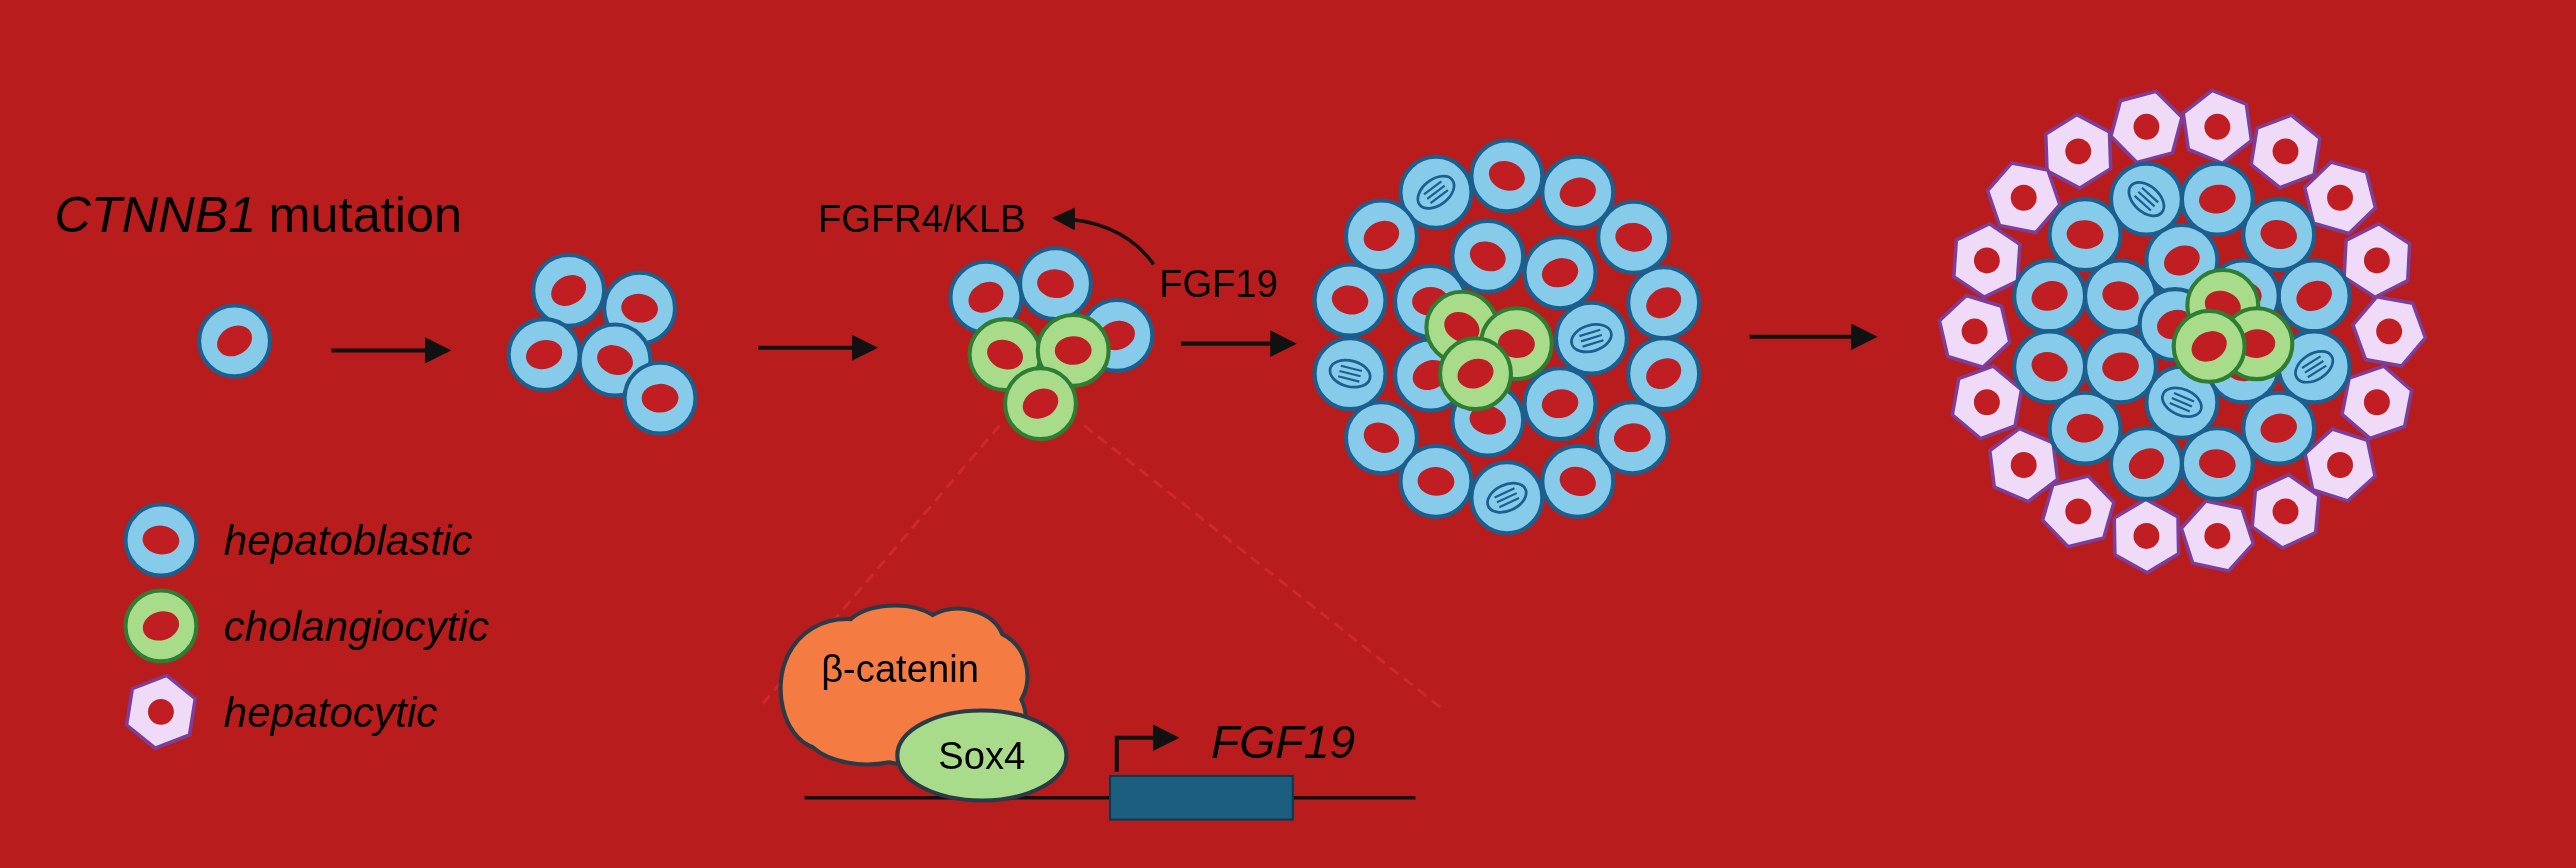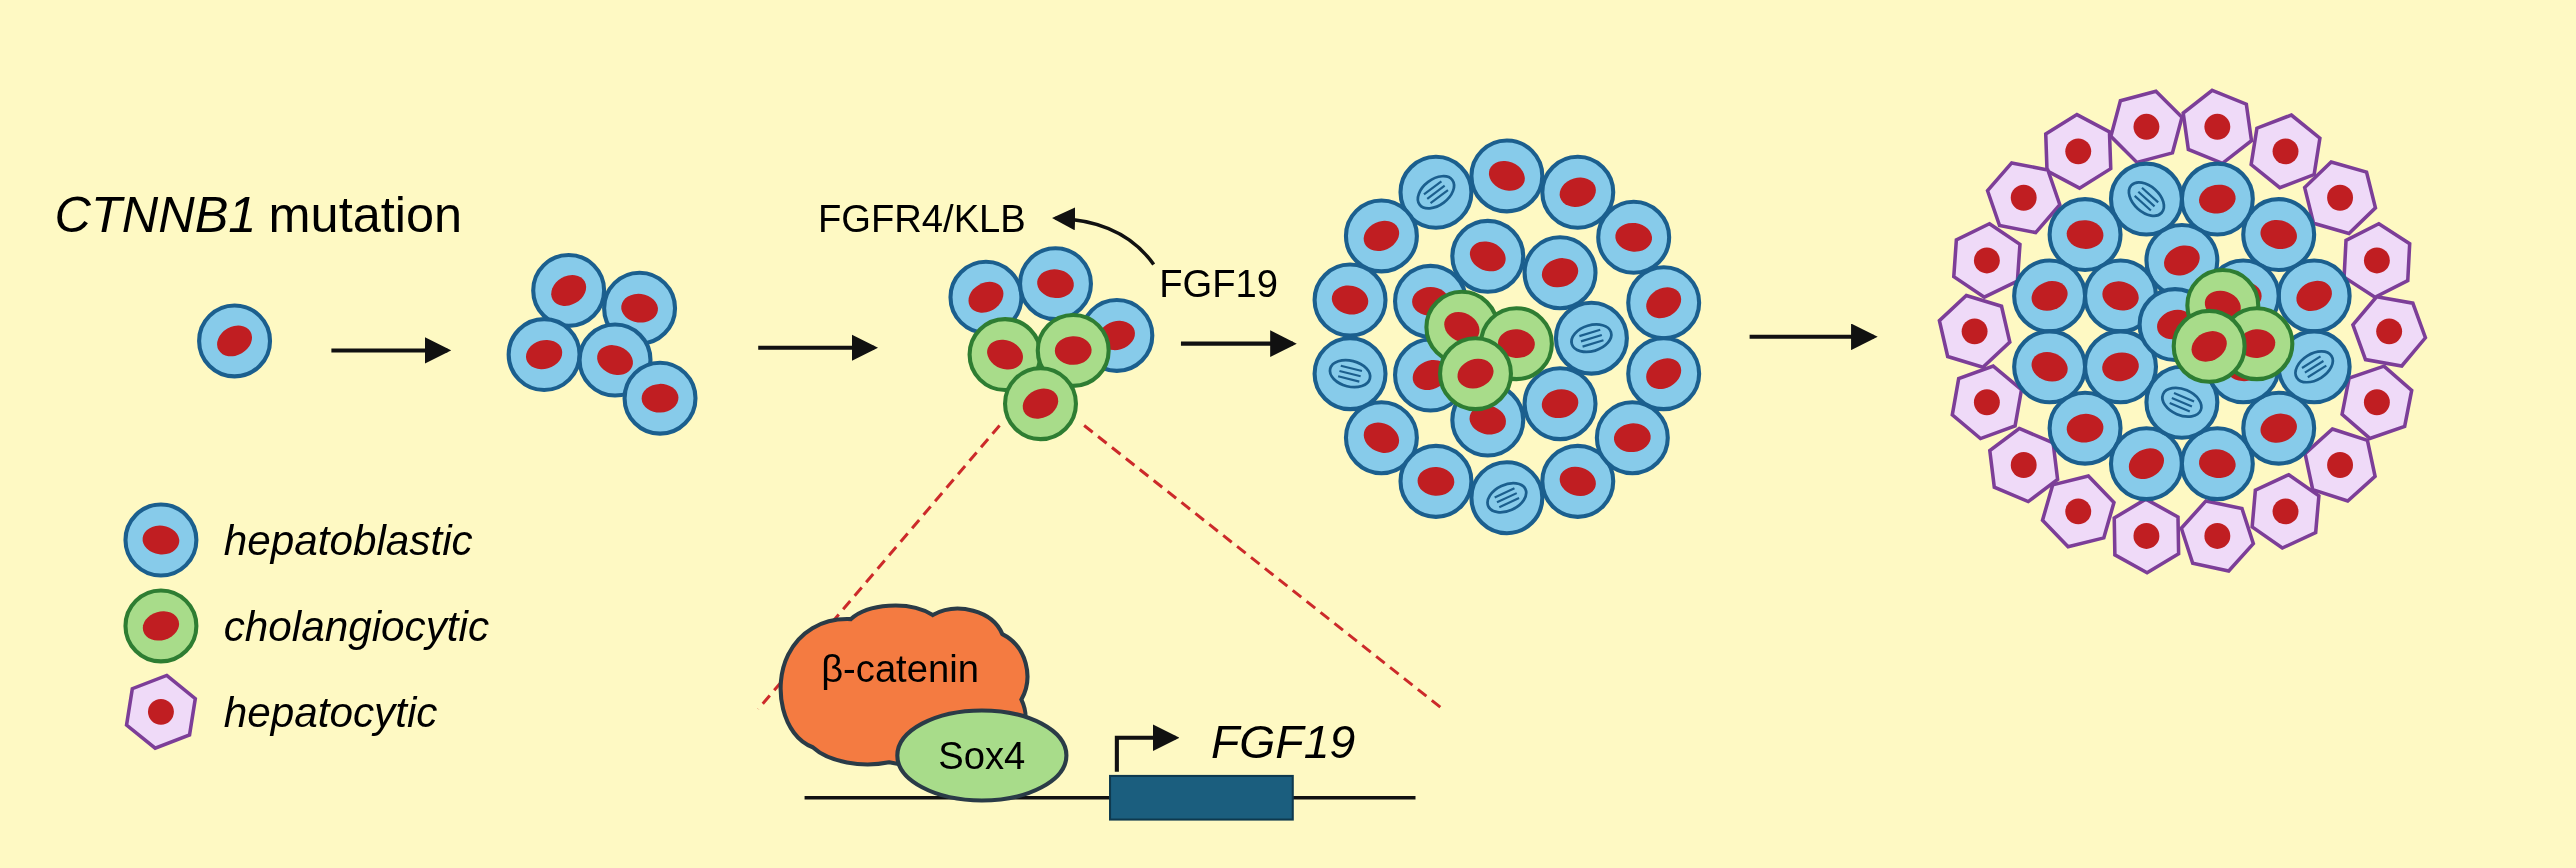--- a/index.html
+++ b/index.html
@@ -1,16 +1,16 @@
 <!DOCTYPE html>
 <html style="font-size:11px"><head>
 <meta charset="utf-8">
 <style>
   html, body { margin: 0; padding: 0; background: #ffffff; }
-  .figure { width: 100%; background: #fef9c3; }
+  .figure { width: 100%; background: #b91c1c; }
   svg { display: block; width: 100%; height: auto; font-family: "Liberation Sans", sans-serif; }
   text { fill: #000000; }
   .it { font-style: italic; }
   .title-text { font-size: 37px; }
   .fig-label { font-size: 28px; }
   .legend-label { font-size: 31px; font-style: italic; }
   .gene-label { font-size: 34px; font-style: italic; }
 </style>
 </head>
 <body>

